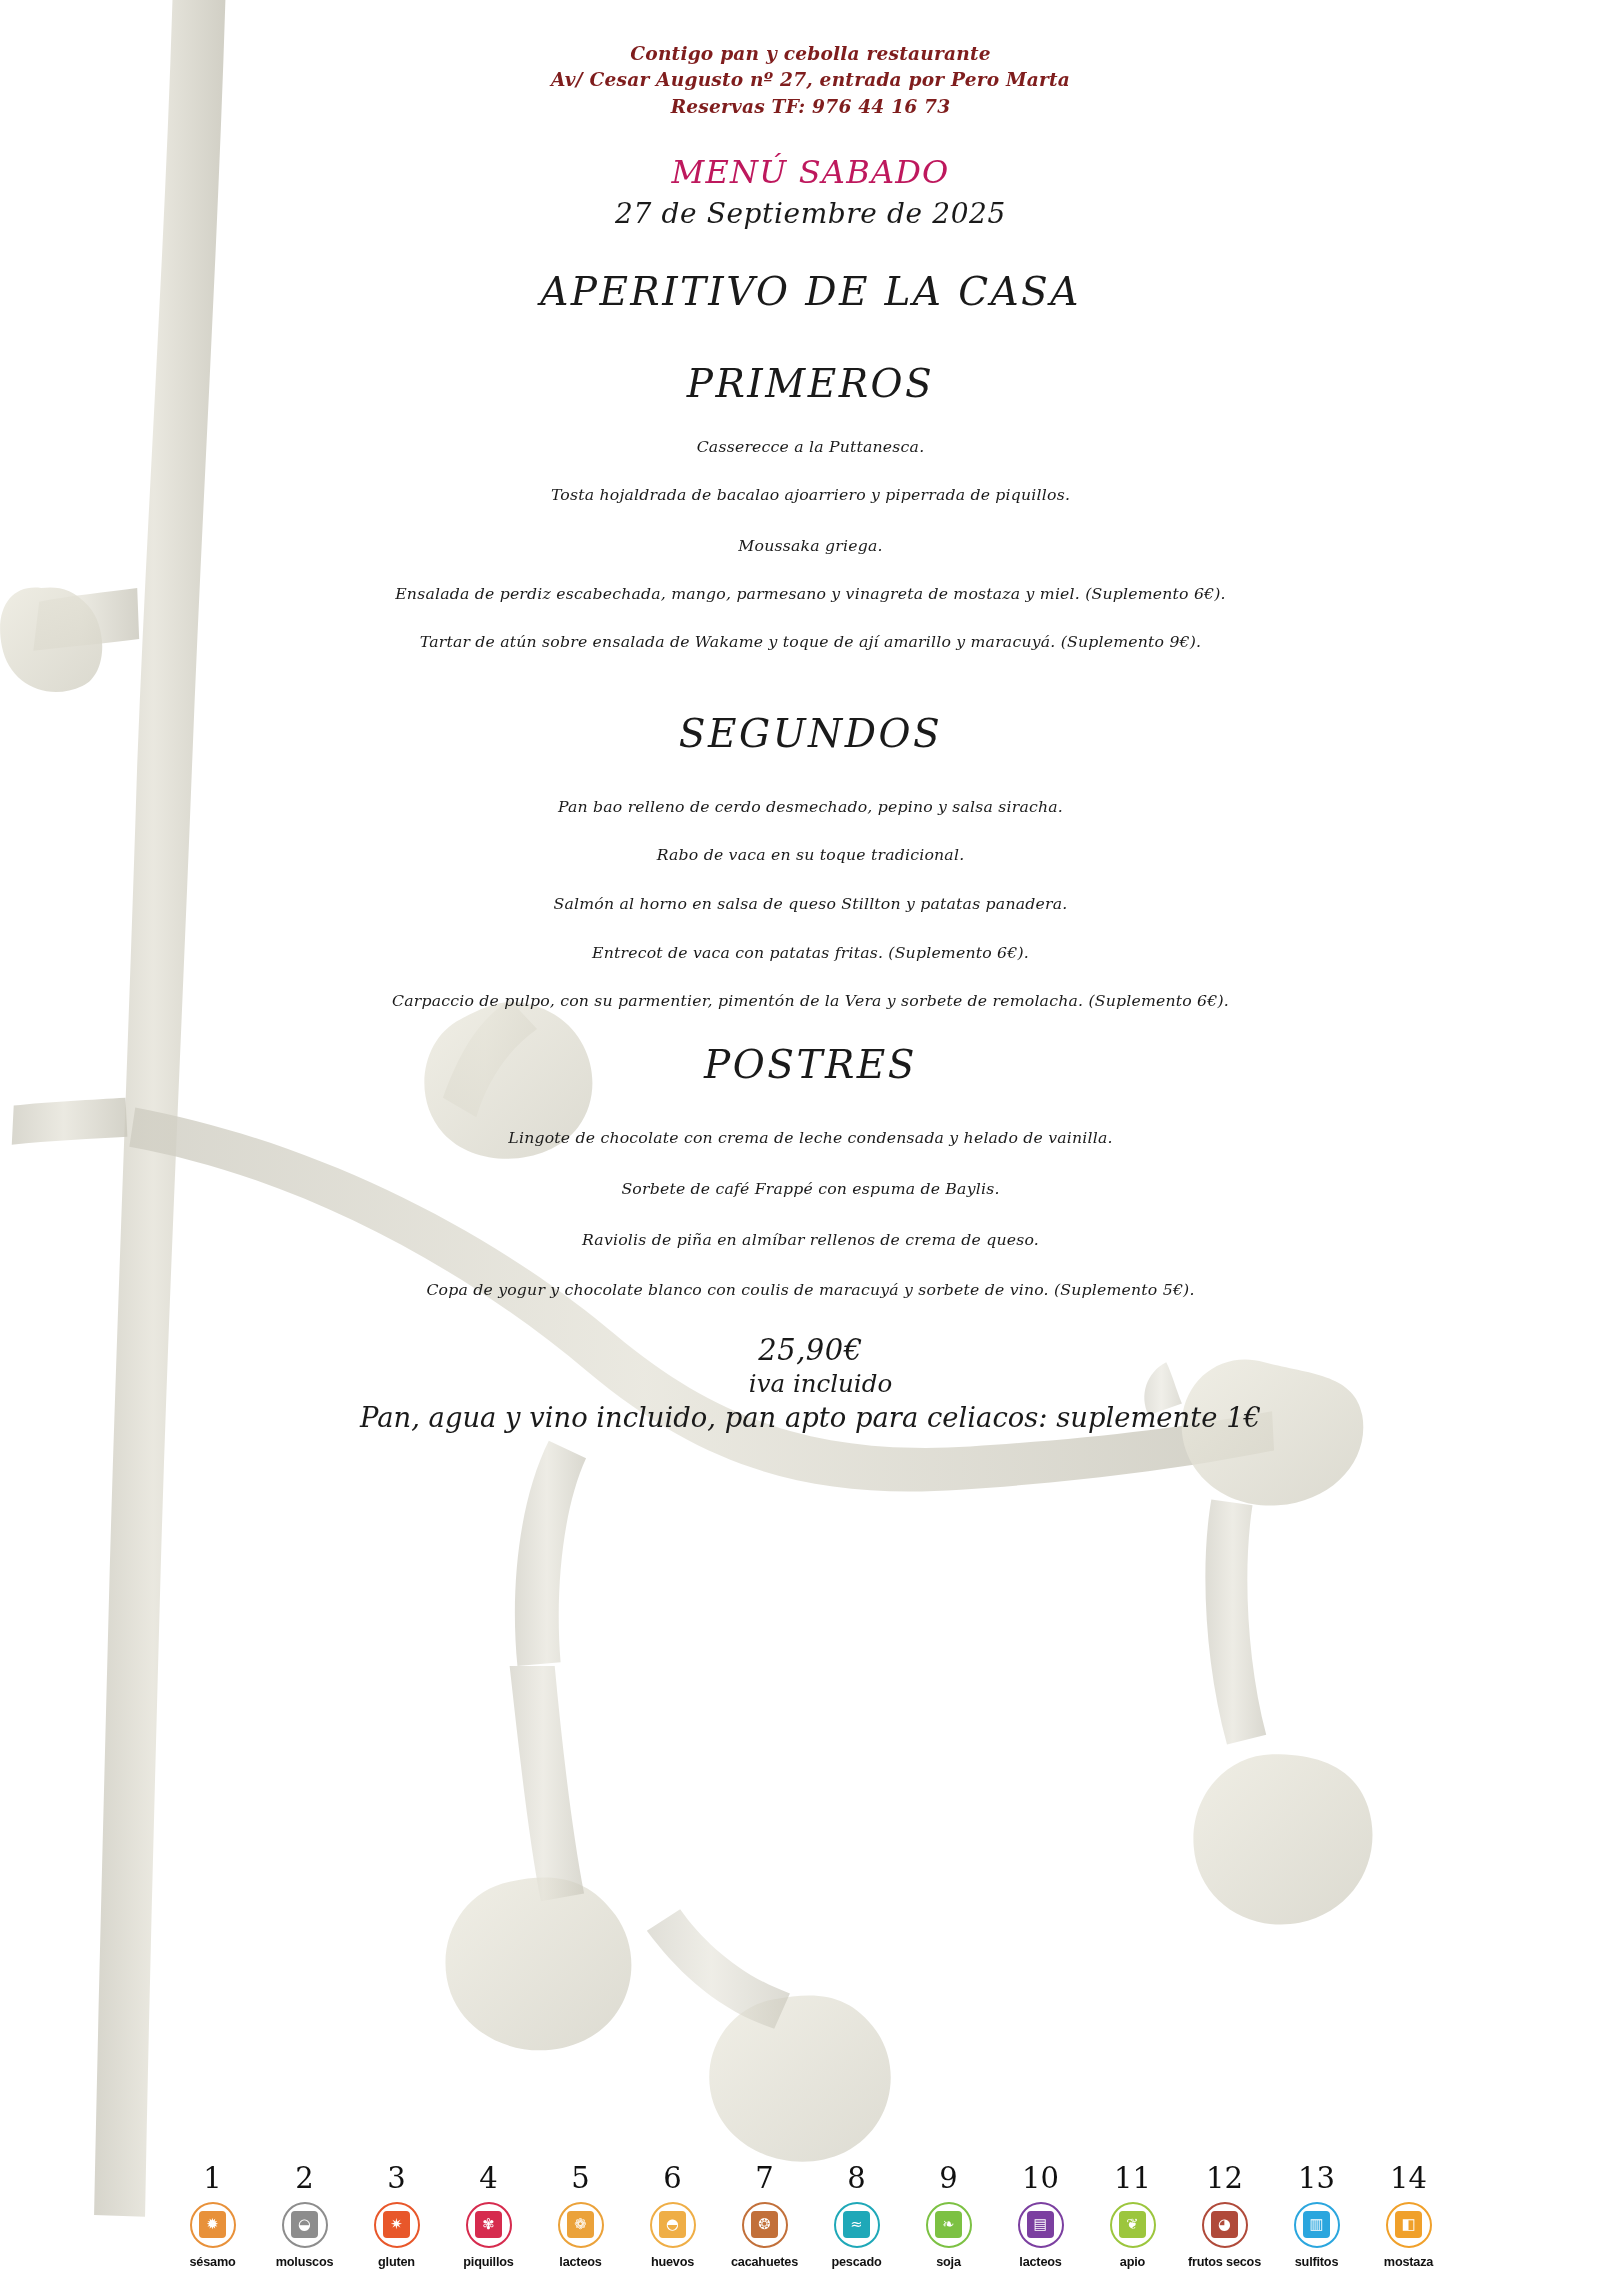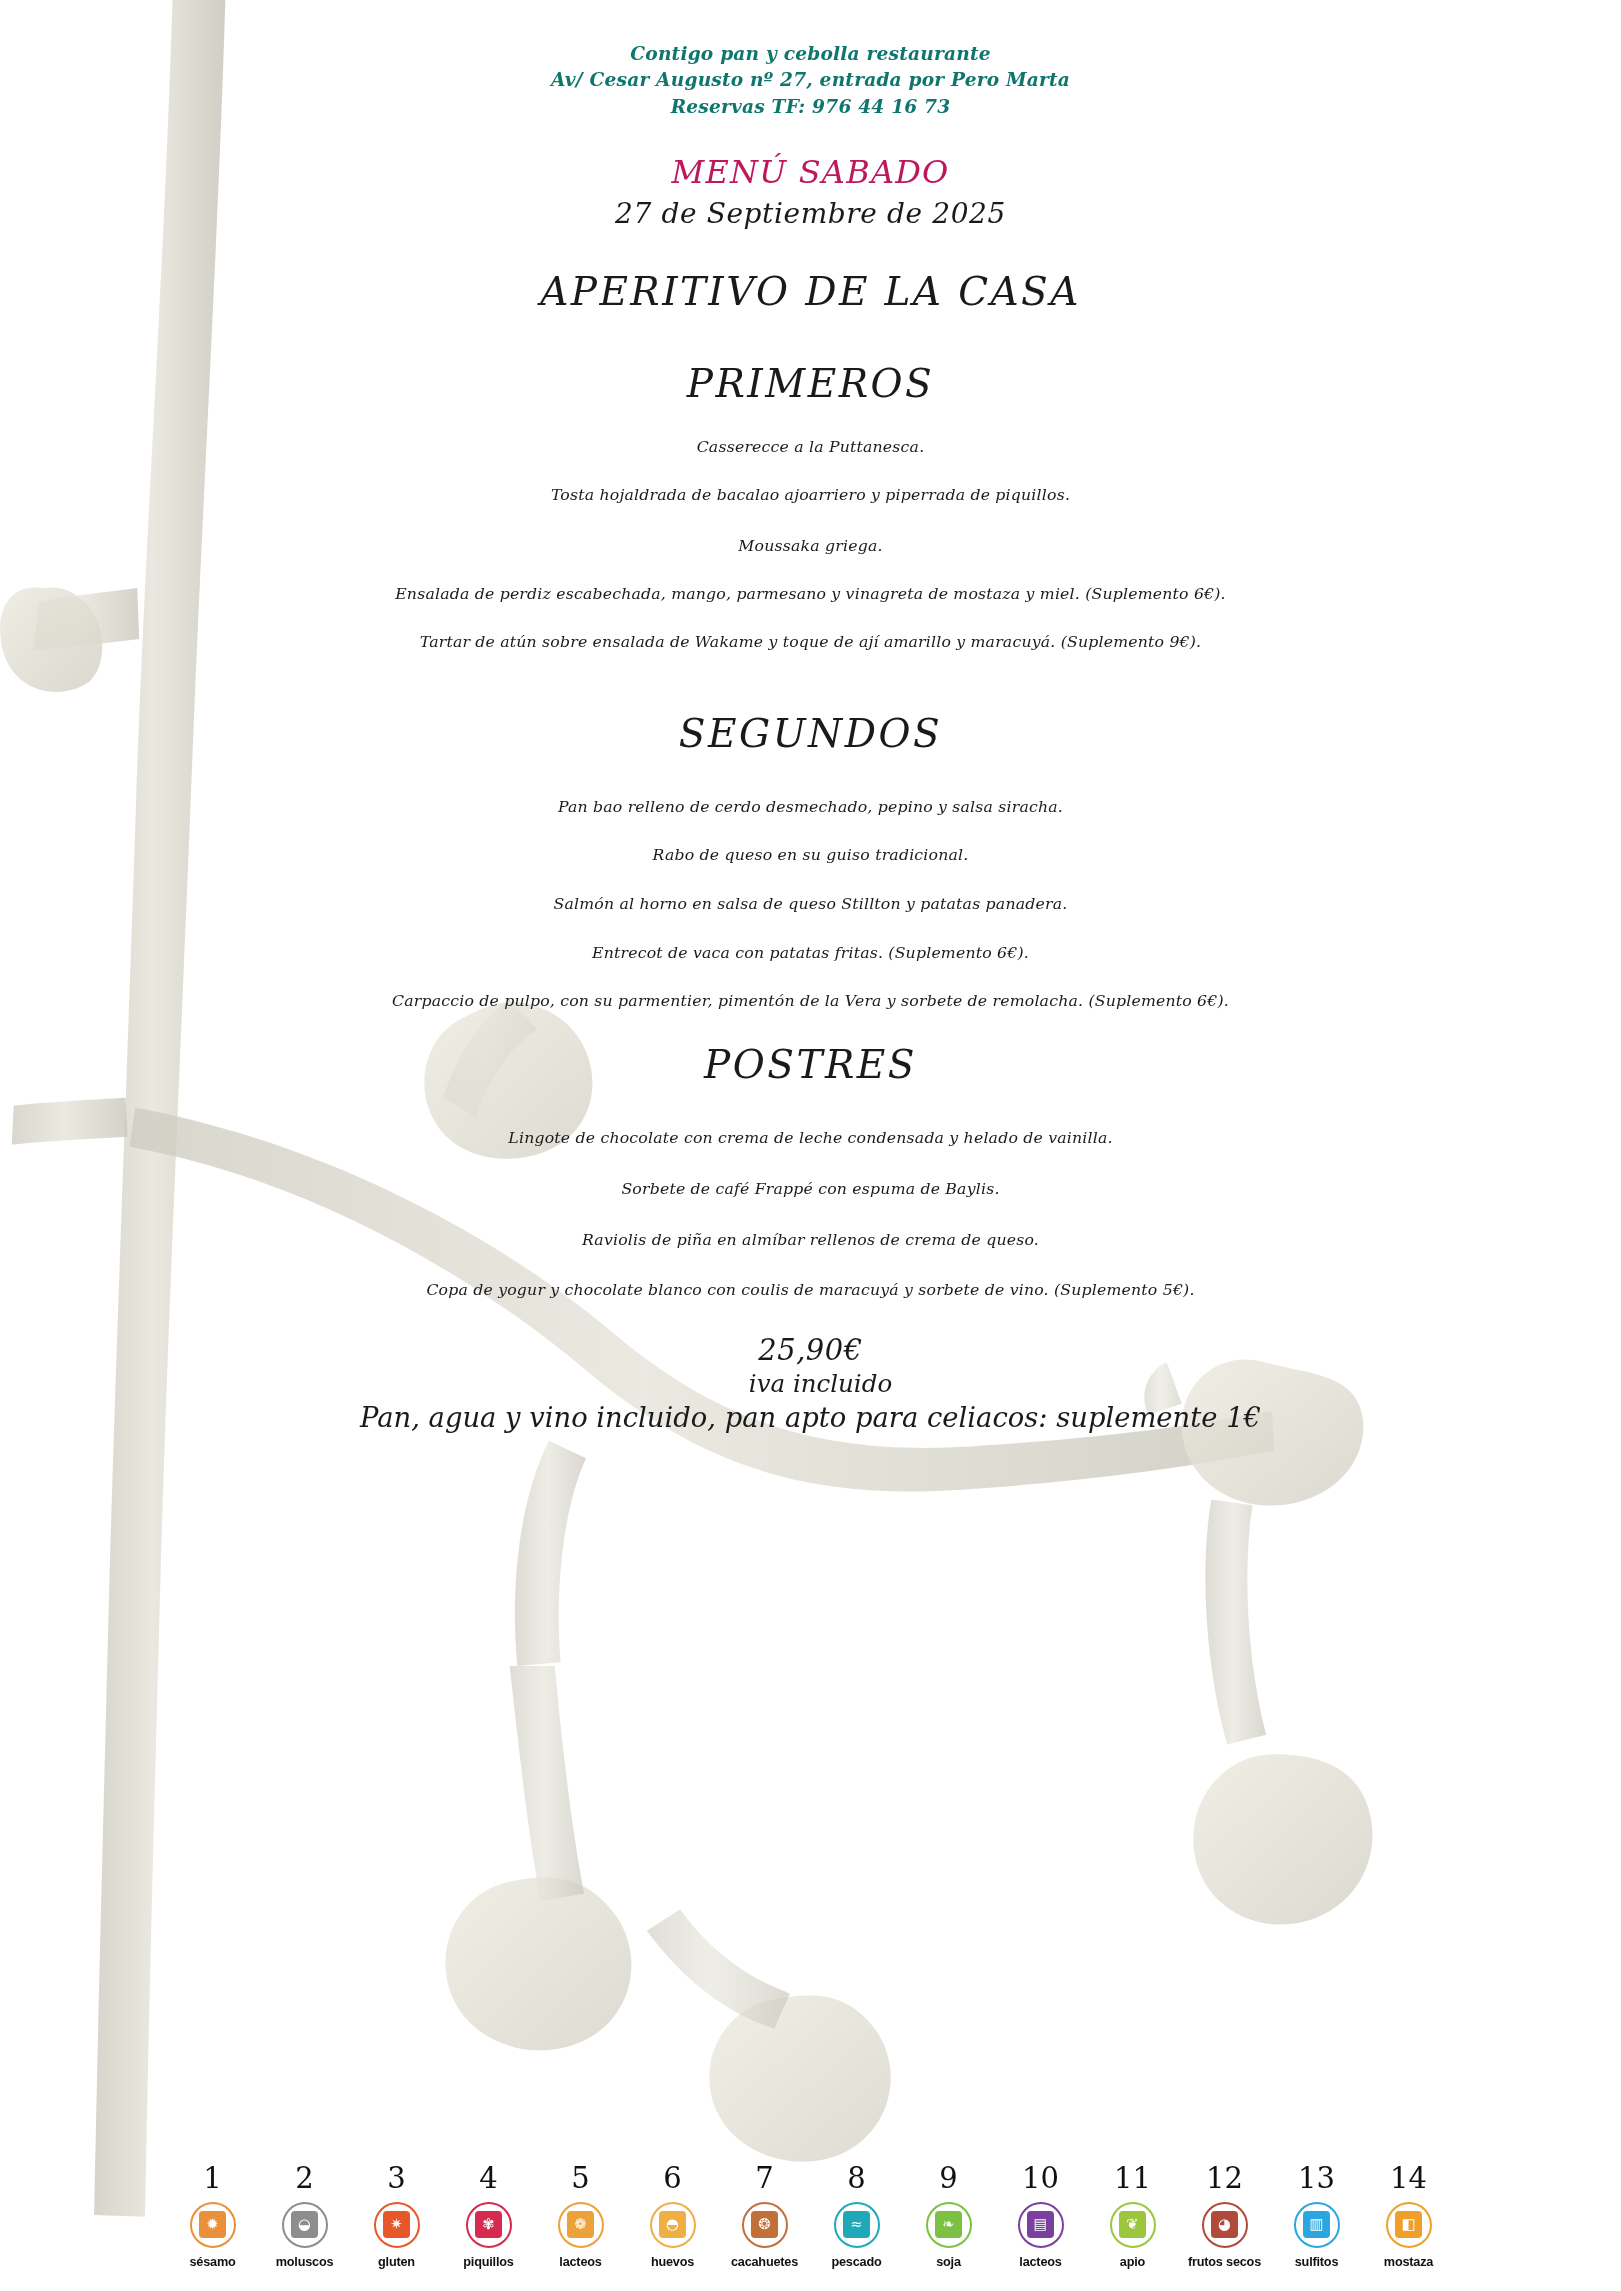--- a/index.html
+++ b/index.html
@@ -33,21 +33,21 @@
     box-sizing: border-box;
     text-align: center;
   }
 
   .header-block {
     font-family: "DejaVu Serif", serif;
     font-style: italic;
     font-size: 18.6px;
     line-height: 1.42;
     font-weight: 600;
-    color: #0f766e;
+    color: #7f1d1d;
     letter-spacing: 0.2px;
   }
 
   .menu-title {
     margin-top: 33px;
     font-family: "DejaVu Serif", serif;
     font-style: italic;
     font-size: 32px;
     letter-spacing: 1.2px;
     color: #be185d;
@@ -230,21 +230,21 @@
     <li style="font-size: 15.7px;">Casserecce a la Puttanesca.</li>
     <li style="font-size: 15.7px;">Tosta hojaldrada de bacalao ajoarriero y piperrada de piquillos.</li>
     <li style="font-size: 15.7px; margin-top: 36px;">Moussaka griega.</li>
     <li style="font-size: 15.7px;">Ensalada de perdiz escabechada, mango, parmesano y vinagreta de mostaza y miel. (Suplemento 6€).</li>
     <li style="font-size: 15.7px;">Tartar de atún sobre ensalada de Wakame y toque de ají amarillo y maracuyá. (Suplemento 9€).</li>
   </ul>
 
   <div class="section-title sec-segundos">SEGUNDOS</div>
   <ul class="dish-list segundos-list">
     <li style="font-size: 15.7px;">Pan bao relleno de cerdo desmechado, pepino y salsa siracha.</li>
-    <li style="font-size: 15.7px;">Rabo de queso en su guiso tradicional.</li>
+    <li style="font-size: 15.7px;">Rabo de vaca en su toque tradicional.</li>
     <li style="font-size: 15.7px;">Salmón al horno en salsa de queso Stillton y patatas panadera.</li>
     <li style="font-size: 15.7px;">Entrecot de vaca con patatas fritas. (Suplemento 6€).</li>
     <li style="font-size: 15.7px;">Carpaccio de pulpo, con su parmentier, pimentón de la Vera y sorbete de remolacha. (Suplemento 6€).</li>
   </ul>
 
   <div class="section-title sec-postres">POSTRES</div>
   <ul class="dish-list postres-list">
     <li style="font-size: 15.7px;">Lingote de chocolate con crema de leche condensada y helado de vainilla.</li>
     <li style="font-size: 15.7px;">Sorbete de café Frappé con espuma de Baylis.</li>
     <li style="font-size: 15.7px;">Raviolis de piña en almíbar rellenos de crema de queso.</li>

